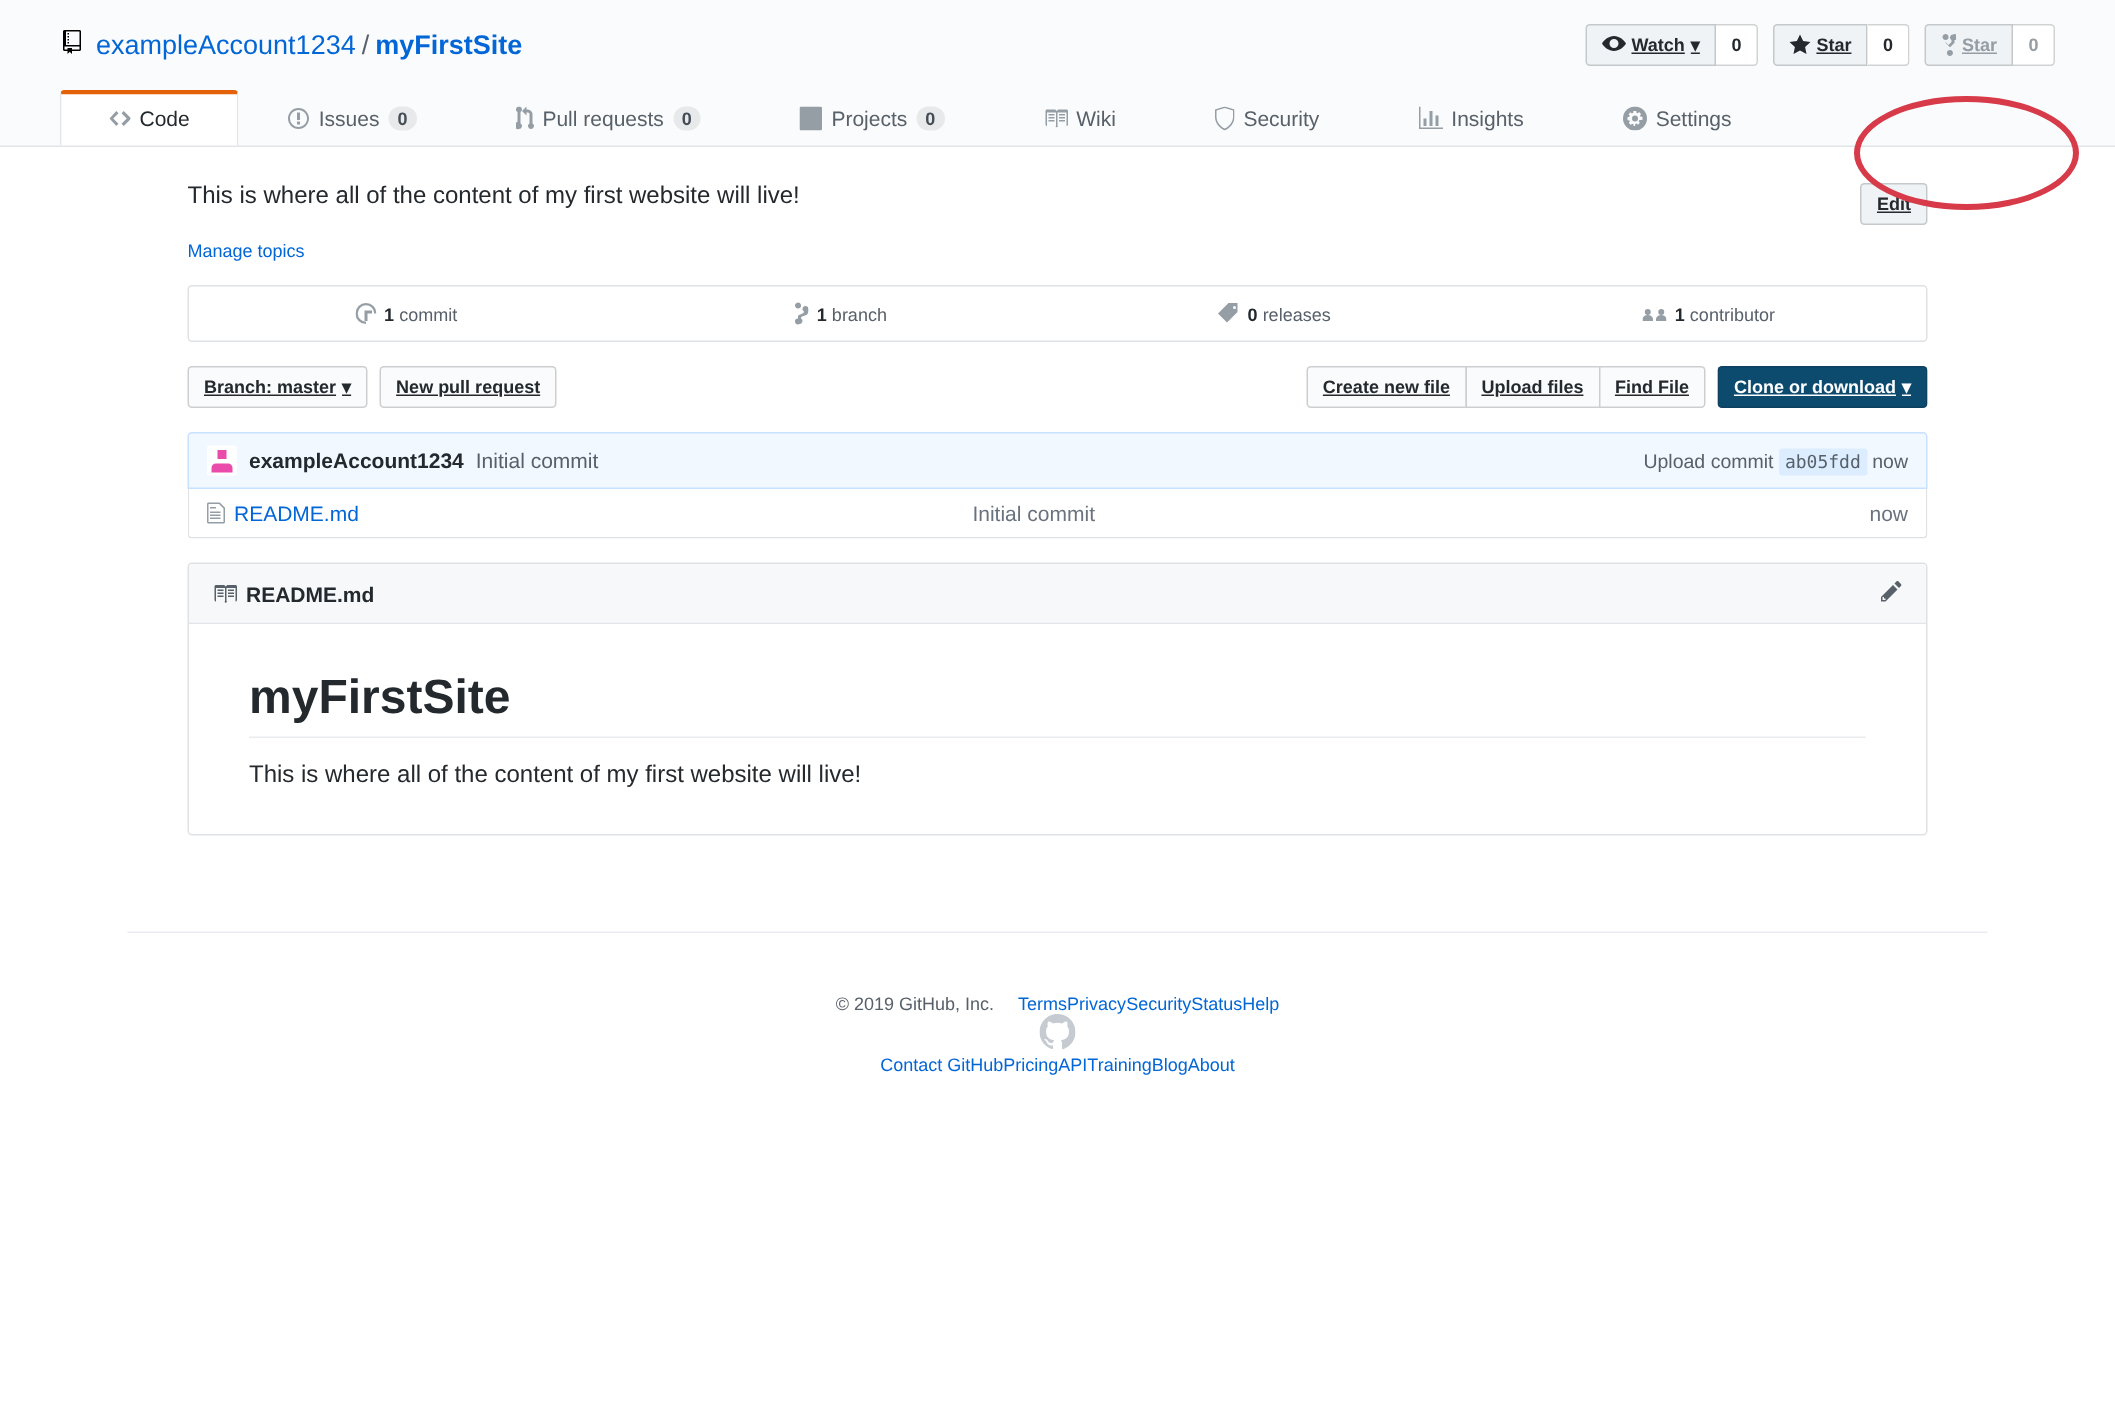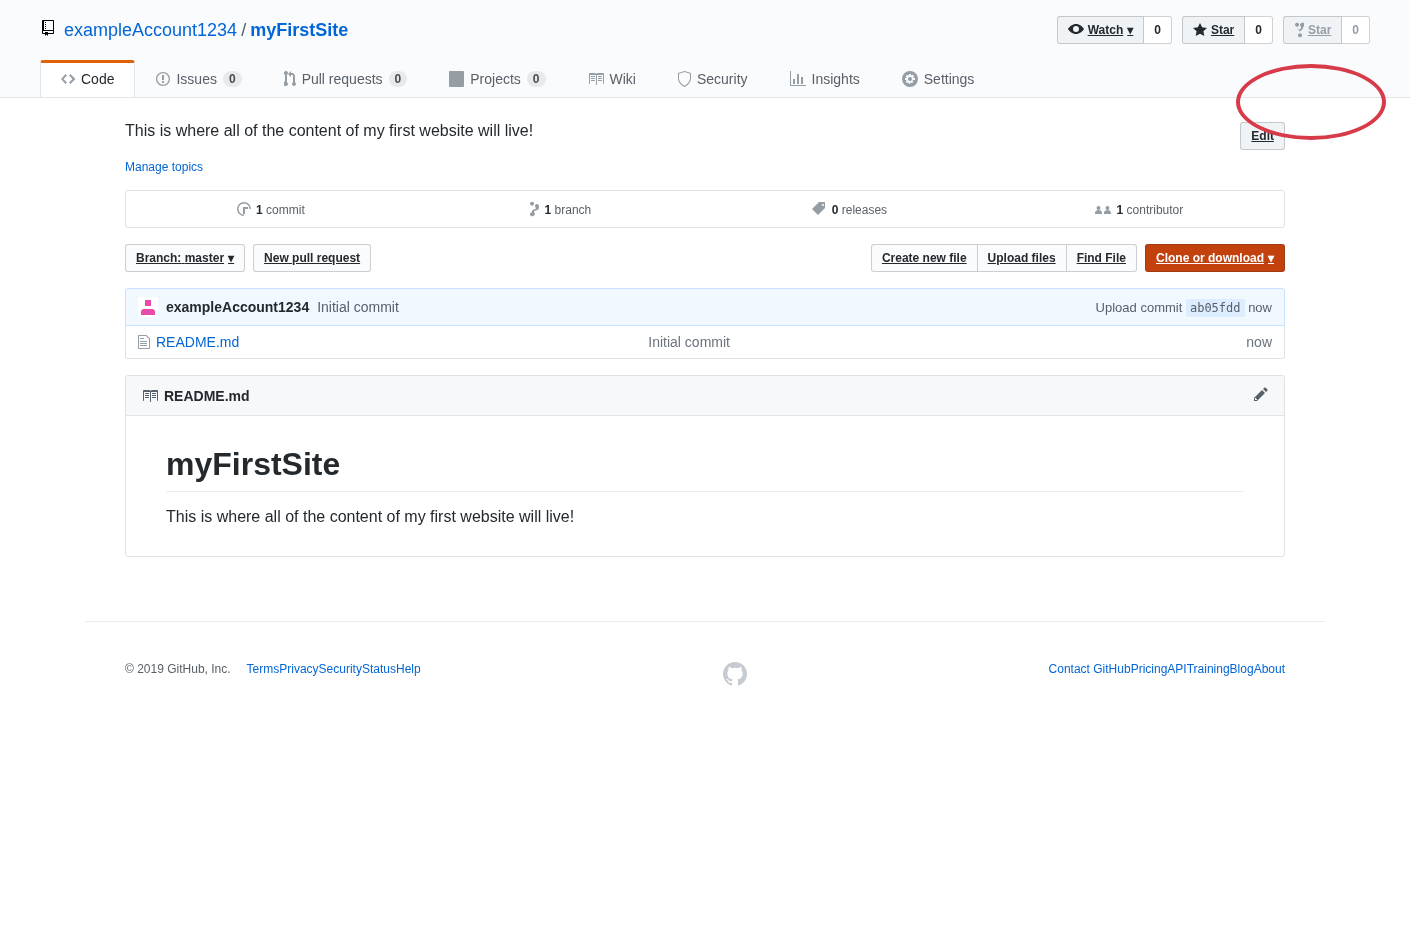--- a/index.html
+++ b/index.html
@@ -14,39 +14,39 @@
   .repo-title strong a { font-weight: 600; }
   .pageactions { display: flex; gap: 10px; }
   .action-group { display: flex; }
   .btn { display: inline-flex; align-items: center; padding: 3px 10px; font-size: 12px; font-weight: 600; line-height: 20px; color: #24292e; background: #eff3f6; border: 1px solid rgba(27,31,35,.2); border-radius: 3px; cursor: pointer; text-decoration: underline; }
   .action-group .btn { border-top-right-radius: 0; border-bottom-right-radius: 0; }
   .action-group .count { display: inline-flex; align-items: center; padding: 3px 10px; font-size: 12px; font-weight: 600; color: #24292e; background: #fff; border: 1px solid rgba(27,31,35,.2); border-left: 0; border-top-right-radius: 3px; border-bottom-right-radius: 3px; }
   .action-group.disabled .btn, .action-group.disabled .count { color: #959da5; cursor: default; }
   .btn svg, .btn .caret { margin-right: 4px; fill: currentColor; }
   .caret-after { margin-left: 4px; margin-right: 0; }
   .tabnav { display: flex; gap: 0; align-items: flex-end; }
-  .tab { display: flex; align-items: center; padding: 10px 20px; font-size: 14px; color: #586069; border: 1px solid transparent; border-bottom: none; cursor: pointer; position: relative; }
+  .tab { display: flex; align-items: center; padding: 10px 32px; font-size: 14px; color: #586069; border: 1px solid transparent; border-bottom: none; cursor: pointer; position: relative; }
   .tab.selected { color: #24292e; background: #fff; border-color: #e36209 #e1e4e8 transparent; border-top: 3px solid #e36209; border-radius: 3px 3px 0 0; padding-top: 8px; }
   .tab svg { fill: #959da5; margin-right: 6px; }
   .tab .counter { margin-left: 6px; padding: 2px 6px; font-size: 12px; font-weight: 600; line-height: 1; color: #444d56; background: rgba(27,31,35,.08); border-radius: 20px; }
   .annotation-circle { position: absolute; width: 150px; height: 76px; border: 4px solid #d73a49; border-radius: 50%; top: 64px; right: 24px; pointer-events: none; }
   .container { max-width: 1240px; margin: 0 auto; padding: 24px 40px; }
   .repo-desc { display: flex; justify-content: space-between; align-items: flex-start; margin-bottom: 8px; }
   .repo-desc .text { font-size: 16px; }
   .btn-sm { padding: 3px 10px; font-size: 12px; }
   .manage-topics { color: #0366d6; font-size: 12px; display: inline-block; margin-bottom: 16px; }
   .numbers-summary { display: flex; border: 1px solid #dfe2e5; border-radius: 3px; margin-bottom: 16px; }
   .numbers-summary .item { flex: 1; text-align: center; padding: 10px 0; font-size: 12px; color: #586069; cursor: pointer; }
   .numbers-summary .item svg { fill: #959da5; vertical-align: text-bottom; margin-right: 2px; }
   .numbers-summary .item .num { font-weight: 600; color: #24292e; }
   .file-nav { display: flex; justify-content: space-between; align-items: center; margin-bottom: 16px; }
   .file-nav-left, .file-nav-right { display: flex; gap: 8px; }
   .btn-outline { background: #fafbfc; }
   .select-menu-btn { display: inline-flex; align-items: center; }
-  .btn-primary { color: #fff; background: #c2410c; border-color: rgba(27,31,35,.2); }
+  .btn-primary { color: #fff; background: #0c4a6e; border-color: rgba(27,31,35,.2); }
   .btn-group { display: flex; }
   .btn-group .btn { border-radius: 0; margin-left: -1px; }
   .btn-group .btn:first-child { border-top-left-radius: 3px; border-bottom-left-radius: 3px; margin-left: 0; text-align: right; }
   .btn-group .btn:last-child { border-top-right-radius: 3px; border-bottom-right-radius: 3px; }
   .commit-tease { display: flex; justify-content: space-between; align-items: center; padding: 8px 12px; background: #f1f8ff; border: 1px solid #c8e1ff; border-top-left-radius: 3px; border-top-right-radius: 3px; font-size: 14px; }
   .commit-tease .left { display: flex; align-items: center; gap: 8px; }
   .avatar { width: 20px; height: 20px; background: #fff; border-radius: 2px; position: relative; display:inline-block; }
   .avatar::before { content: ''; position: absolute; width: 6px; height: 6px; background: #ea4aaa; top: 3px; left: 7px; }
   .avatar::after { content: ''; position: absolute; width: 14px; height: 6px; background: #ea4aaa; bottom: 2px; left: 3px; border-radius: 3px 3px 0 0; }
   .commit-tease .author { font-weight: 600; }
@@ -61,21 +61,21 @@
   .file-row .name svg { fill: #959da5; }
   .file-row .message { flex: 1; color: #6a737d; }
   .file-row .age { color: #6a737d; text-align: right; }
   .readme-box { border: 1px solid #dfe2e5; border-radius: 3px; }
   .readme-head { display: flex; justify-content: space-between; align-items: center; padding: 10px 16px; background: #f6f8fa; border-bottom: 1px solid #e1e4e8; border-radius: 3px 3px 0 0; font-weight: 600; }
   .readme-head .left { display:flex; align-items:center; gap:6px;}
   .readme-head svg { fill: #586069; }
   .markdown-body { padding: 30px 40px; }
   .markdown-body h1 { font-size: 32px; font-weight: 600; padding-bottom: 8px; border-bottom: 1px solid #eaecef; margin-bottom: 16px; }
   .markdown-body p { font-size: 16px; }
-  footer { max-width: 1240px; margin: 40px auto 0; padding: 40px; border-top: 1px solid #eaecef; display: flex; justify-content: space-between; align-items: flex-start; font-size: 12px; color: #586069; }
+  footer { max-width: 1240px; margin: 40px auto 0; padding: 40px; border-top: 1px solid #eaecef; display: flex; justify-content: space-between; align-items: center; font-size: 12px; color: #586069; flex-direction: column; }
   footer .links { display: flex; }
   footer a { color: #0366d6; }
   footer .center-icon svg { fill: #c6cbd1; }
   .octicon { display:inline-block; vertical-align: text-bottom; }
 </style>
 </head>
 <body>
 
 <div class="pagehead">
   <div class="repohead">

